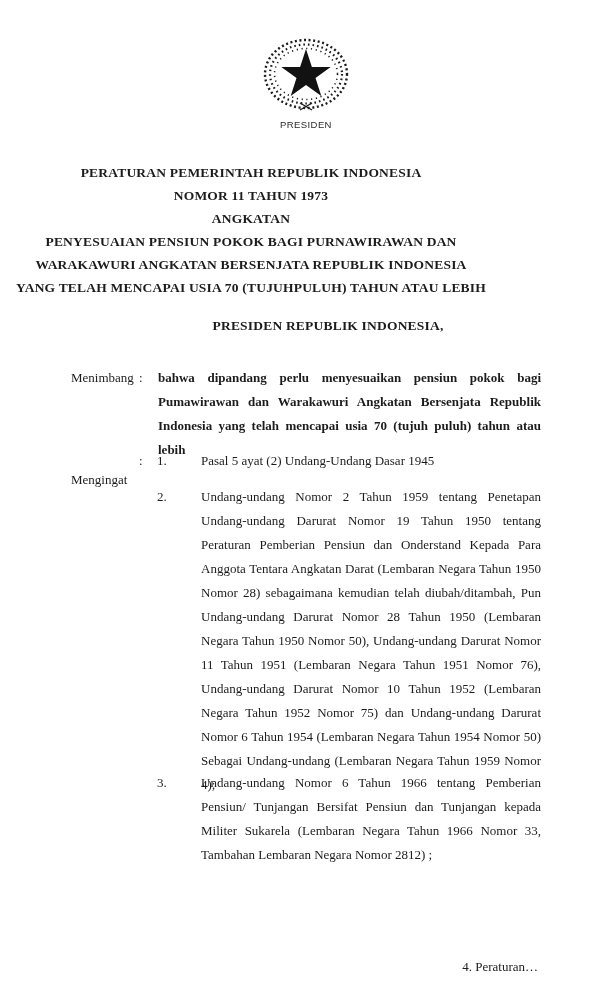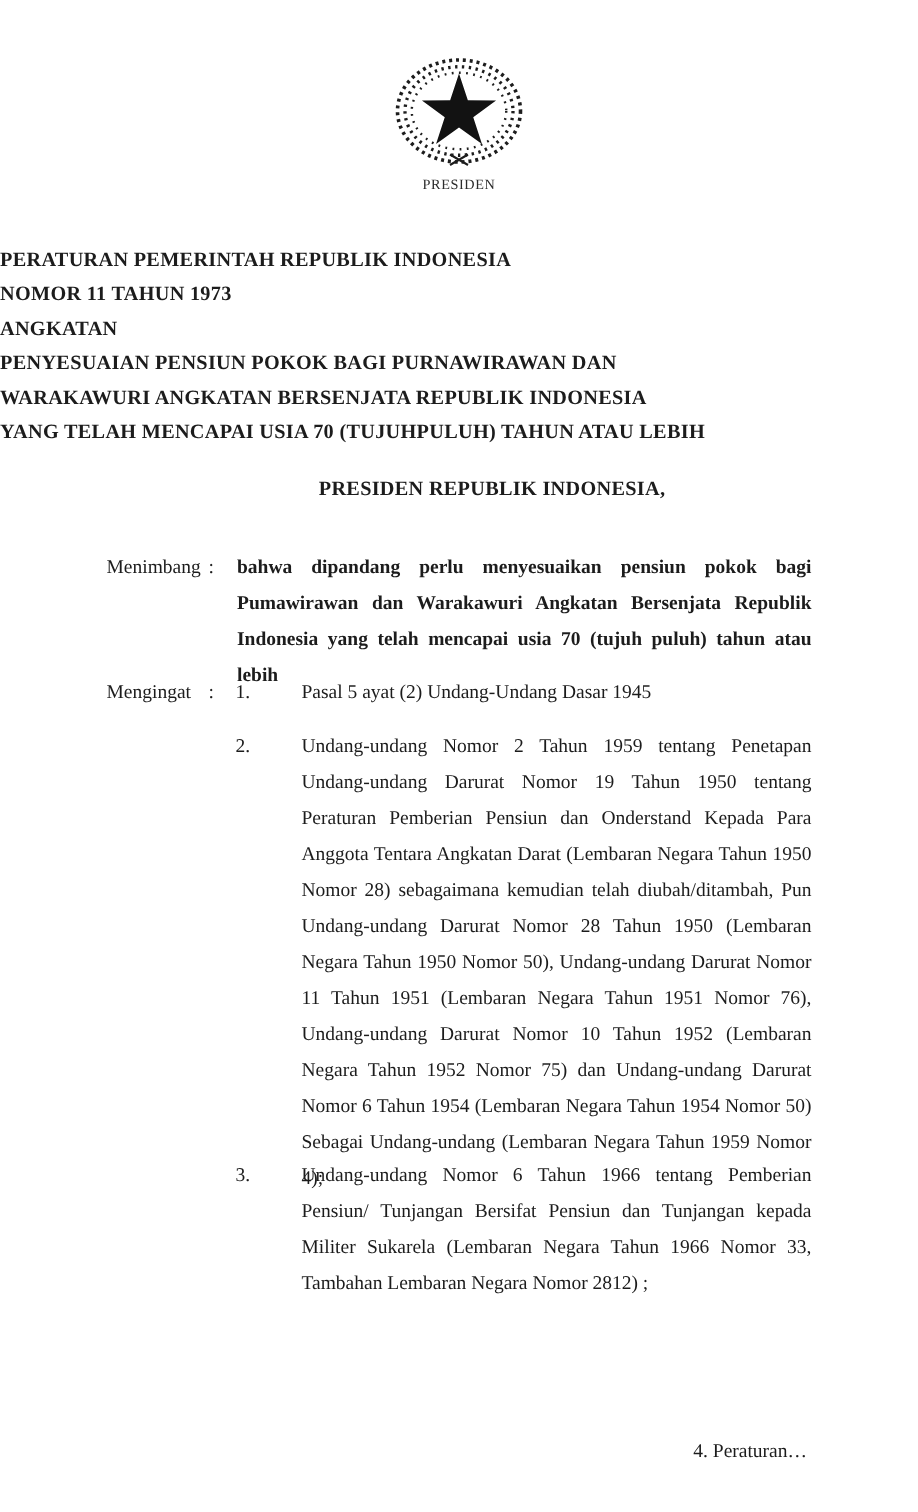--- a/index.html
+++ b/index.html
@@ -14,31 +14,31 @@
 
   
   .seal {
     position:absolute; top:37px; left:50%;
     transform:translateX(-50%);
     width:92px; height:76px;
   }
   .lh-text {
     position:absolute; left:0; width:612px;
     text-align:center;
-    font-family:Liberation Serif, serif;
+    font-family:Liberation Sans, sans-serif;
     font-size:9.5px; letter-spacing:0.4px;
     color:#2b2b2b;
   }
   .lh1 { top:119px; }
   .lh2 { top:131px; }
 
   
   .title-block {
     position:absolute; top:161px; left:0; width:502px;
-    text-align:left;
+    text-align:center;
   }
   .title-line {
     font-weight:bold; font-size:13.5px;
     line-height:23px; letter-spacing:0.2px;
   }
   .salutation {
     position:absolute; top:318px; left:0; width:612px;
     text-align:center; font-weight:bold; font-size:13.5px;
     letter-spacing:0.2px;
     padding-left:22px;
@@ -103,21 +103,21 @@
     <div class="title-line">WARAKAWURI ANGKATAN BERSENJATA REPUBLIK INDONESIA</div>
     <div class="title-line">YANG TELAH MENCAPAI USIA 70 (TUJUHPULUH) TAHUN ATAU LEBIH</div>
   </div>
 
   <div class="salutation">PRESIDEN REPUBLIK INDONESIA,</div>
 
   <div class="side-label" style="top:366px">Menimbang</div>
   <div class="side-colon" style="top:366px">:</div>
   <div class="para" style="top:366px">bahwa dipandang perlu menyesuaikan pensiun pokok bagi Pumawirawan dan Warakawuri Angkatan Bersenjata Republik Indonesia yang telah mencapai usia 70 (tujuh puluh) tahun atau lebih</div>
 
-  <div class="side-label" style="top:449px">Mengingat</div>
+  <div class="side-label" style="top:468px">Mengingat</div>
   <div class="side-colon" style="top:449px">:</div>
 
   <div class="item" style="top:449px">
     <span class="num">1.</span>
     <div class="itxt">Pasal 5 ayat (2) Undang-Undang Dasar 1945</div>
   </div>
 
   <div class="item" style="top:485px">
     <span class="num">2.</span>
     <div class="itxt">Undang-undang Nomor 2 Tahun 1959 tentang Penetapan Undang-undang Darurat Nomor 19 Tahun 1950 tentang Peraturan Pemberian Pensiun dan Onderstand Kepada Para Anggota Tentara Angkatan Darat (Lembaran Negara Tahun 1950 Nomor 28) sebagaimana kemudian telah diubah/ditambah, Pun Undang-undang Darurat Nomor 28 Tahun 1950 (Lembaran Negara Tahun 1950 Nomor 50), Undang-undang Darurat Nomor 11 Tahun 1951 (Lembaran Negara Tahun 1951 Nomor 76), Undang-undang Darurat Nomor 10 Tahun 1952 (Lembaran Negara Tahun 1952 Nomor 75) dan Undang-undang Darurat Nomor 6 Tahun 1954 (Lembaran Negara Tahun 1954 Nomor 50) Sebagai Undang-undang (Lembaran Negara Tahun 1959 Nomor 4);</div>

